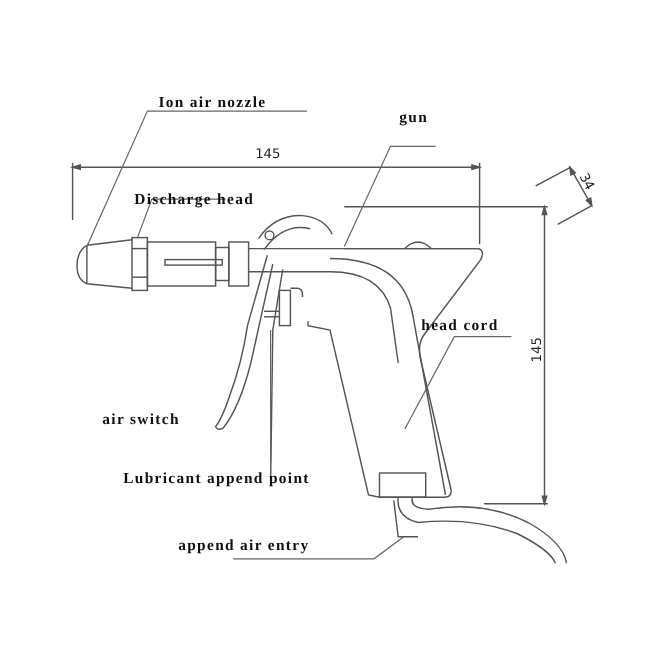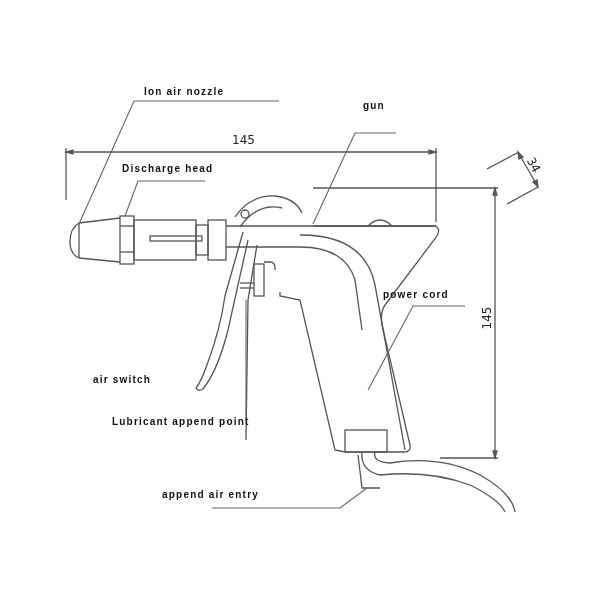--- a/index.html
+++ b/index.html
@@ -1,22 +1,22 @@
 <!DOCTYPE html>
 <html><head>
 <meta charset="utf-8">
 <style>
   html, body { margin: 0; padding: 0; background: #ffffff; }
   body { width: 600px; height: 600px; position: relative; overflow: hidden; }
   #canvas { position: absolute; left: 0; top: 0; width: 600px; height: 600px; }
   .lbl {
     position: absolute;
-    font-family: Liberation Sans, sans-serif;
+    font-family: Liberation Serif, serif;
     font-weight: bold;
-    font-size: 10px;
+    font-size: 14px;
     color: #111111;
     white-space: nowrap;
     letter-spacing: 1.2px;
     text-align: right;
   }
   .dim {
     position: absolute;
     font-family: "DejaVu Sans", "Liberation Sans", sans-serif;
     font-size: 12px;
     color: #222222;
@@ -118,20 +118,20 @@
       <polyline points="396,133 355,133 313,224"></polyline>
       <polyline points="465,306 413,306 368,390"></polyline>
       <line x1="246" y1="300" x2="246" y2="420"></line>
       <polyline points="212,508 340,508 367,488"></polyline>
     </g>
   </g>
 </svg>
 
 <div class="lbl" style="left:144px; top:86px;">Ion air nozzle</div>
 <div class="dim" style="left:232px; top:133px;">145</div>
-<div class="lbl" style="left:122px; top:163px;">Discharge head</div>
+<div class="lbl" style="left:122px; top:174px;">Discharge head</div>
 <div class="lbl" style="left:363px; top:100px;">gun</div>
 <div class="dim rot34" style="left:526px; top:158px;">34</div>
-<div class="lbl" style="left:383px; top:289px;">power cord</div>
+<div class="lbl" style="left:383px; top:289px;">head cord</div>
 <div class="dim vert" style="left:476px; top:311px;">145</div>
 <div class="lbl" style="left:93px; top:374px;">air switch</div>
-<div class="lbl" style="left:112px; top:416px;">Lubricant append point</div>
+<div class="lbl" style="left:112px; top:428px;">Lubricant append point</div>
 <div class="lbl" style="left:162px; top:489px;">append air entry</div>
 
 </body></html>

